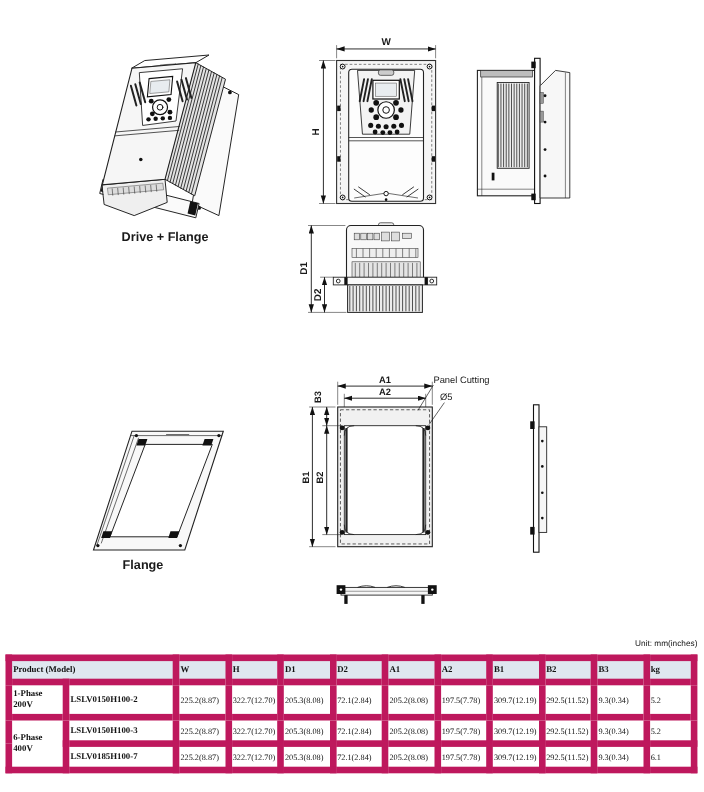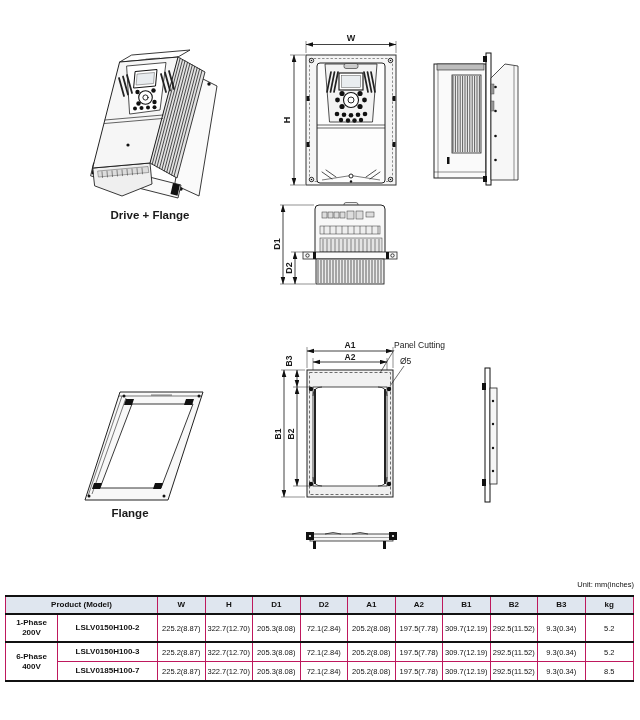--- a/index.html
+++ b/index.html
@@ -7,22 +7,22 @@
         font-family:"Liberation Sans",sans-serif;color:#111;}
   svg text{font-family:"Liberation Sans",sans-serif;fill:#1a1a1a;}
   .fig-label{font-size:11.5px;font-weight:bold;}
   .dim-t{font-size:9px;font-weight:bold;}
   .dim-s{font-size:8.5px;font-weight:bold;}
   .note-t{font-size:8.5px;}
   .unit-note{position:absolute;top:580px;right:6px;font-size:7.5px;color:#111;margin-left:48px;}
   table.dims{position:absolute;left:5px;top:595px;width:629px;border-collapse:collapse;
              table-layout:fixed;font-size:7.5px;color:#111;
              border-top:2px solid #111;border-bottom:2px solid #111;}
-  table.dims th,table.dims td{border:1px solid #be185d;text-align:center;vertical-align:middle;
-             padding:0 1px;line-height:1.2;overflow:hidden;}
+  table.dims th,table.dims td{border:6px solid #be185d;text-align:left;vertical-align:middle;
+             padding:0 1px;line-height:1.2;overflow:hidden;font-family:Liberation Serif, serif;}
   table.dims thead th{background:#dfe6ef;font-size:8px;font-weight:bold;height:16px;
              border-bottom:2px solid #111;}
   tr.r1 td{height:26px;}
   tr.r2 td,tr.r3 td{height:18px;}
   tr.gb td{border-bottom:2px solid #111;}
   td.phase,td.model{font-weight:bold;font-size:8px;}
   .ln{stroke:#222;fill:none;}
 </style>
 </head>
 <body>
@@ -338,18 +338,18 @@
       <td class="model">LSLV0185H100-7</td>
       <td>225.2(8.87)</td>
       <td>322.7(12.70)</td>
       <td>205.3(8.08)</td>
       <td>72.1(2.84)</td>
       <td>205.2(8.08)</td>
       <td>197.5(7.78)</td>
       <td>309.7(12.19)</td>
       <td>292.5(11.52)</td>
       <td>9.3(0.34)</td>
-      <td>8.5</td>
+      <td>6.1</td>
     </tr>
   </tbody>
 </table>
 
 </div>
 
 </body></html>

